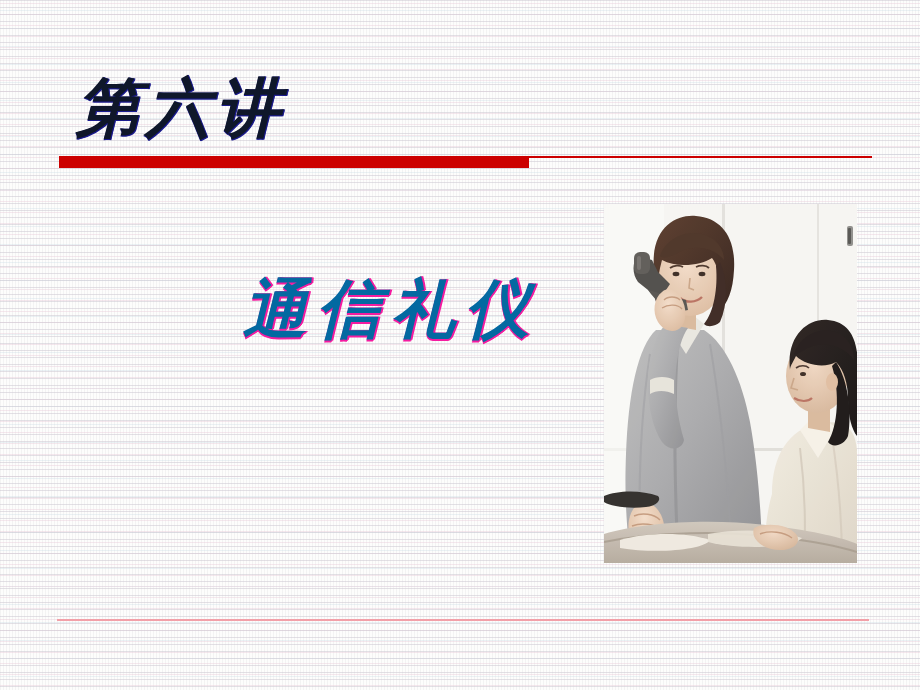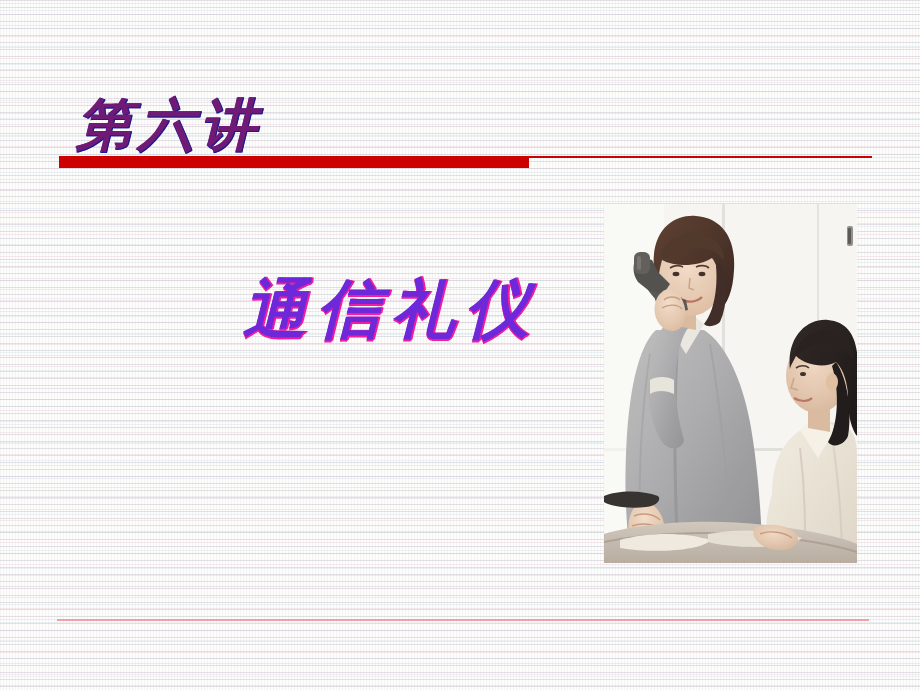--- a/index.html
+++ b/index.html
@@ -56,28 +56,27 @@
     pointer-events: none;
   }
 
   
   .heading {
     position: absolute;
     left: 76px;
     top: 76px;
     font-family: "DejaVu Serif", serif;
     font-weight: 700;
-    font-size: 56px;
+    font-size: 64px;
     line-height: 1;
     letter-spacing: 6px;
-    color: #701a75;
+    color: #0f172a;
     font-style: italic;
     white-space: nowrap;
     text-shadow: 1px 0 0 #1b1b8f, 0 1px 0 #1b1b8f, 1px 1px 0 #1b1b8f;
-    margin-top: 20px;
   }
 
   
   .divider-thin {
     position: absolute;
     left: 59px;
     top: 156px;
     width: 813px;
     height: 2px;
     background: #cc0000;
@@ -95,21 +94,21 @@
   .main-title {
     position: absolute;
     left: 243px;
     top: 277px;
     font-family: "DejaVu Serif", serif;
     font-weight: 700;
     font-style: italic;
     font-size: 64px;
     line-height: 1;
     letter-spacing: 10px;
-    color: #6d28d9;
+    color: #0369a1;
     white-space: nowrap;
     text-shadow: 1px 0 0 #f51ca0, 0 1px 0 #f51ca0, 1px 1px 0 #f51ca0,
                  2px 0 0 #f51ca0, 0 2px 0 #f51ca0;
   }
 
   
   .bottom-rule {
     position: absolute;
     left: 57px;
     top: 619px;

